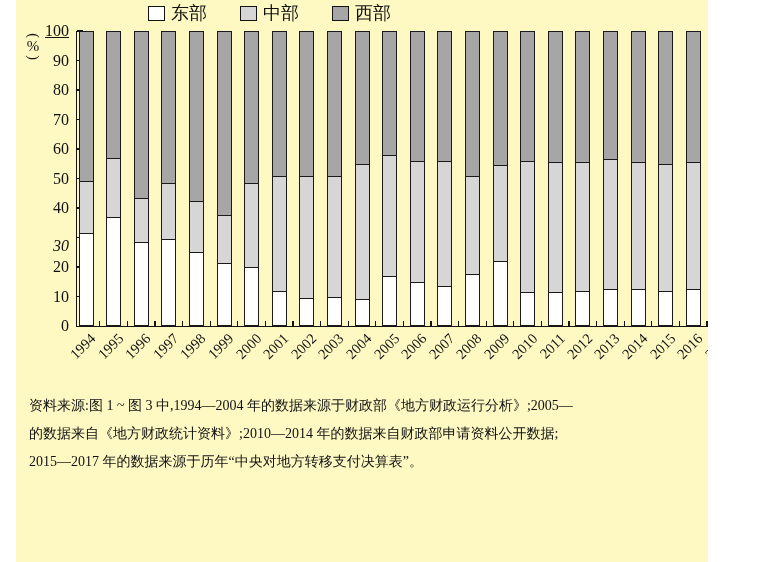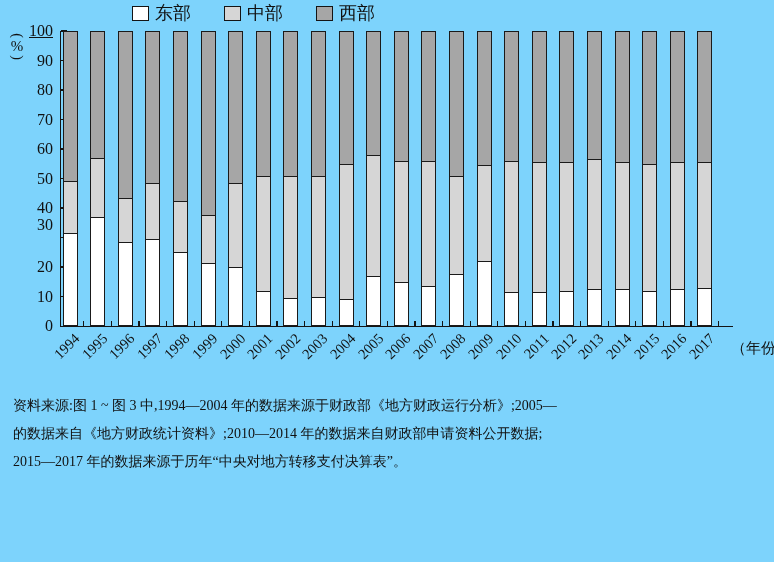--- a/index.html
+++ b/index.html
@@ -1,18 +1,18 @@
 <!DOCTYPE html>
 <html><head>
 <meta charset="utf-8">
 <style>
   html,body{margin:0;padding:0;background:#ffffff;}
   #figure-root{
-    position:relative;width:774px;height:562px;background:#7dd3fc;
-    font-family:"Liberation Serif","DejaVu Serif",serif;color:#111;overflow:hidden;
+    position:relative;width:692px;height:562px;background:#fef9c3;
+    font-family:"Liberation Serif","DejaVu Serif",serif;color:#111;overflow:hidden;margin-left:16px;
   }
   
   #legend{position:absolute;left:132px;top:4px;display:flex;gap:33px;align-items:center;}
   .legend-item{display:flex;align-items:center;gap:6px;}
   .legend-swatch{width:17px;height:15px;border:1.6px solid #141414;box-sizing:border-box;}
   .legend-label{font-size:18px;line-height:18px;}
   
   #y-unit{position:absolute;left:6px;top:30px;width:22px;display:flex;flex-direction:column;
           align-items:center;font-size:15px;line-height:11px;}
   #y-unit .paren{transform:rotate(90deg);font-size:14px;}
@@ -60,21 +60,21 @@
   <div id="y-unit">
     <span class="paren">(</span>
     <span>%</span>
     <span class="paren">)</span>
   </div>
 
   <div id="y-axis-labels">
       <div class="y-label" style="top: 287px;">0</div>
       <div class="y-label" style="top: 257.5px;">10</div>
       <div class="y-label" style="top: 228px;">20</div>
-      <div class="y-label" style="top: 186px;">30</div>
+      <div class="y-label" style="top: 207px; font-style: italic;">30</div>
       <div class="y-label" style="top: 169px;">40</div>
       <div class="y-label" style="top: 139.5px;">50</div>
       <div class="y-label" style="top: 110px;">60</div>
       <div class="y-label" style="top: 80.5px;">70</div>
       <div class="y-label" style="top: 51px;">80</div>
       <div class="y-label" style="top: 21.5px;">90</div>
       <div class="y-label" style="top: -8px; text-decoration: underline;">100</div>
     </div>
 
   <div id="plot-area">

